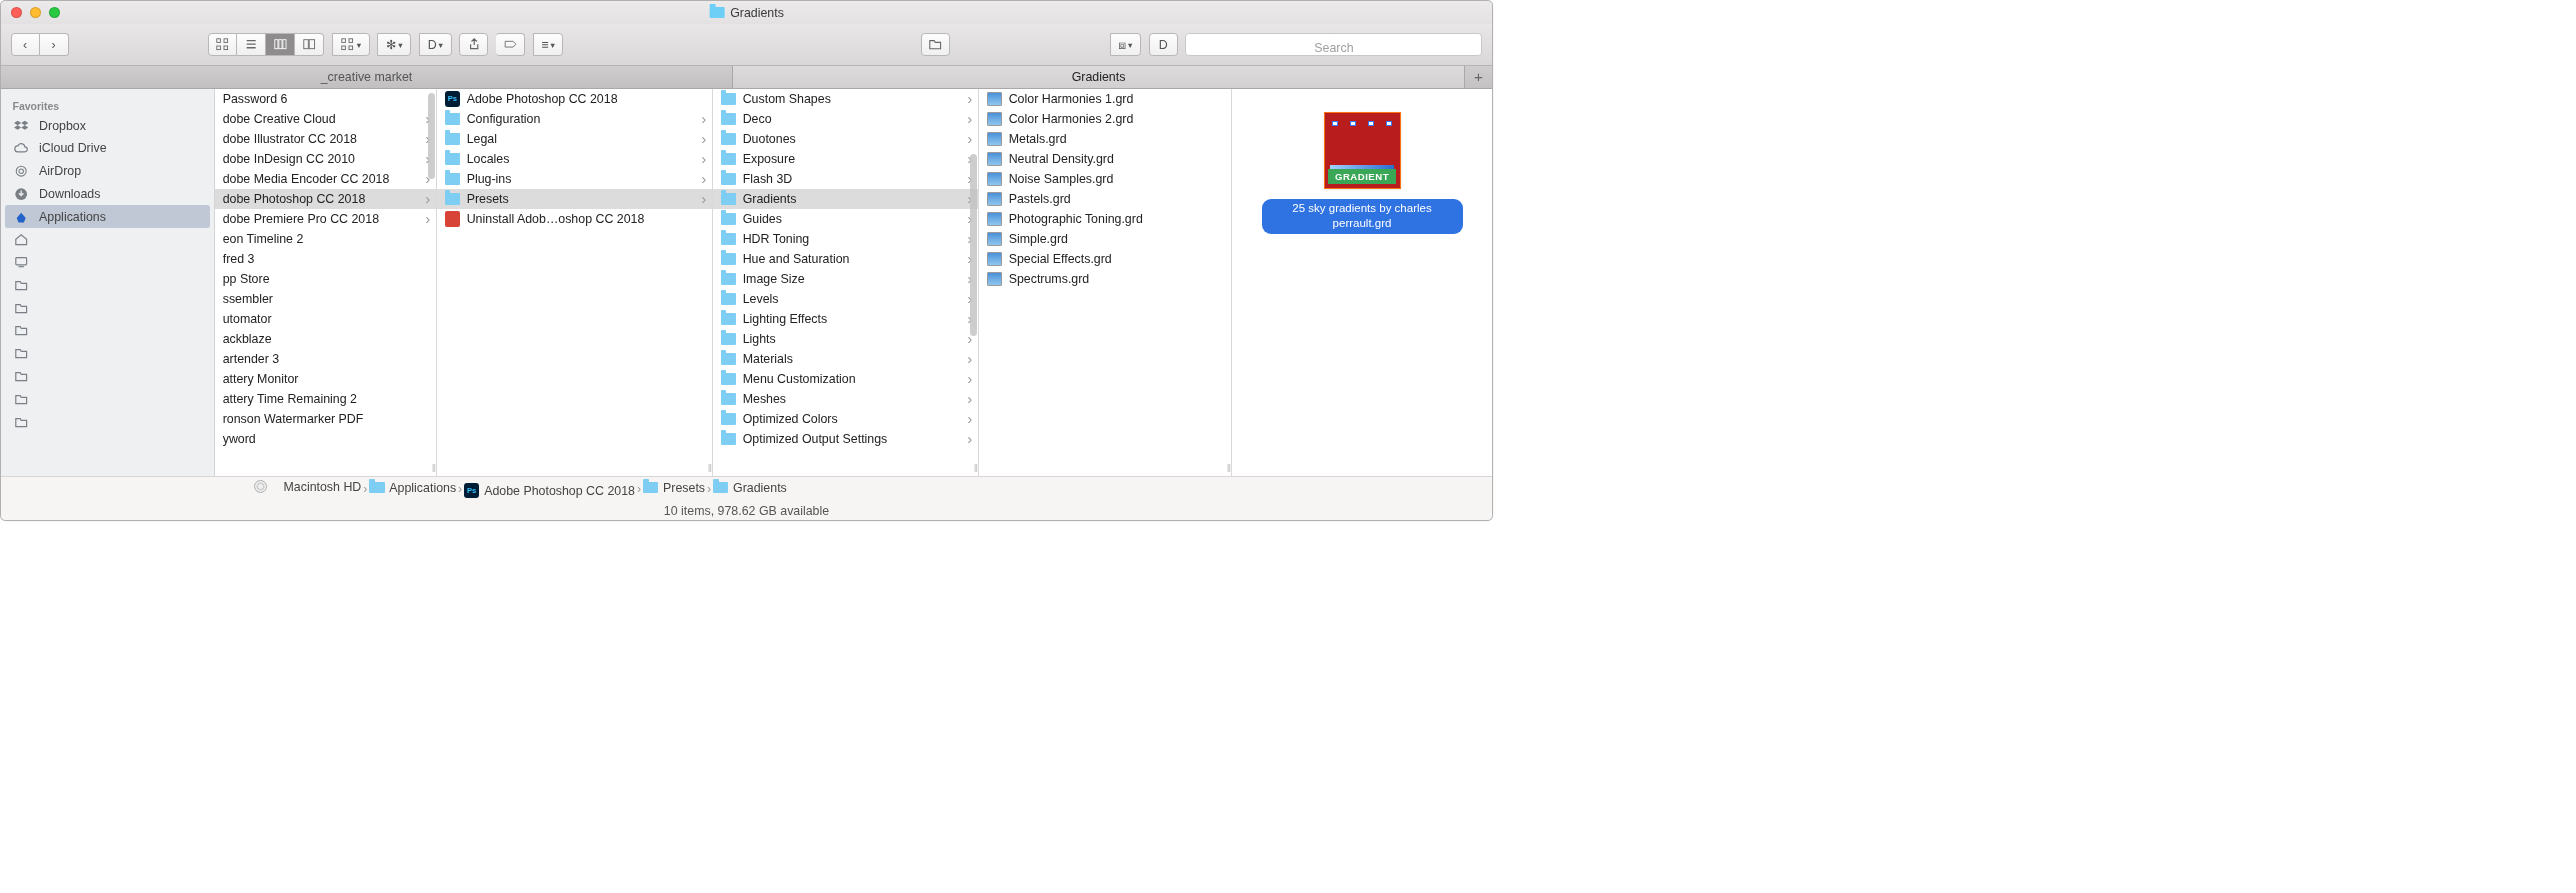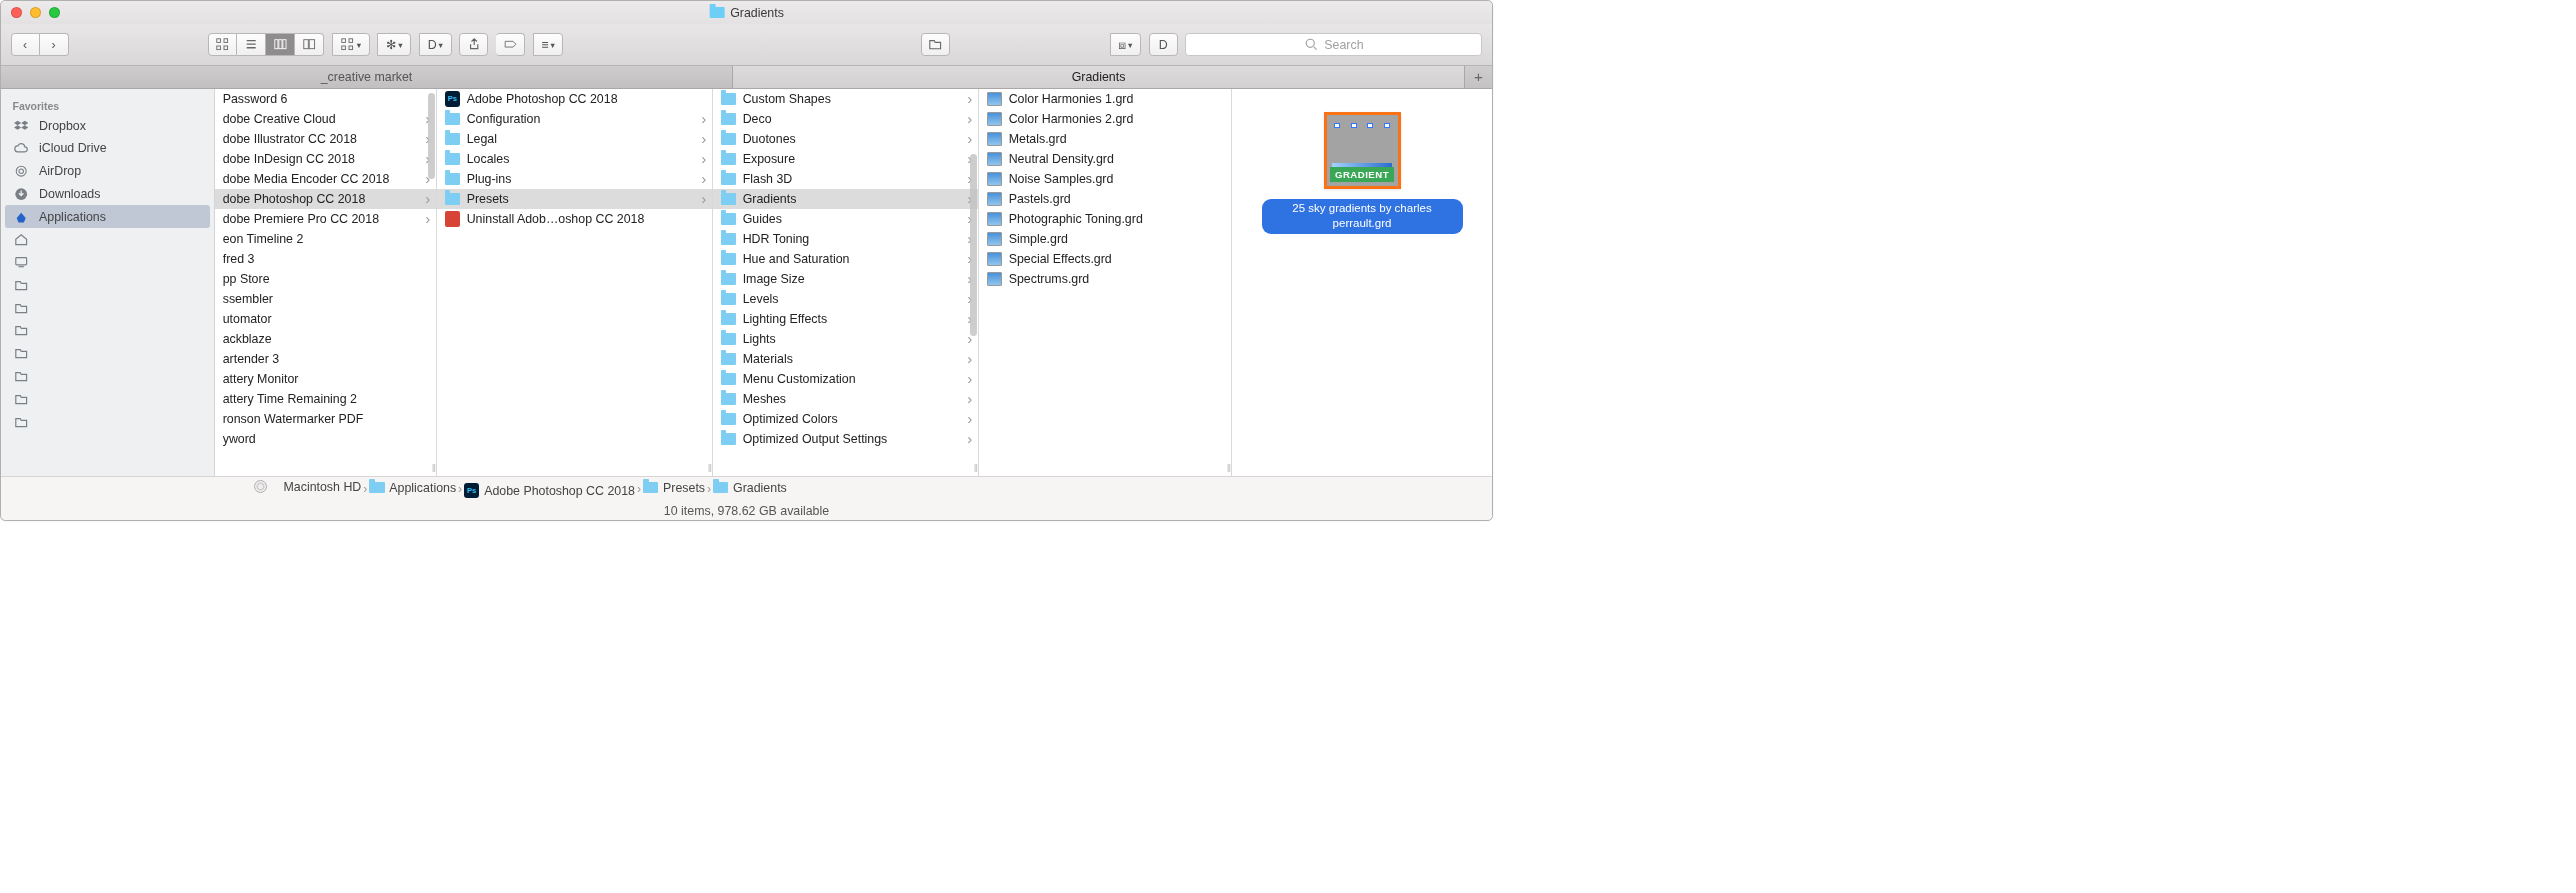--- a/index.html
+++ b/index.html
@@ -14,21 +14,21 @@
 .folder-mini::before { content:''; position:absolute; top:-2.9px; left:0; width:6.7px; height:2.9px; background:#6ecff6; border-radius:1px 1px 0 0; }
 .toolbar { height: 42px; background: linear-gradient(#e8e6e7,#d9d7d8); border-bottom:1px solid #b6b4b5; display:flex; align-items:center; padding:0 9.6px; gap:7.7px; }
 .tb-group { display:flex; }
 .tb-btn { height:23px; min-width:29px; border:1px solid #b8b6b7; background:linear-gradient(#fdfdfd,#f1f0f0); display:flex; align-items:center; justify-content:center; color:#555; font-size:12.4px; }
 .tb-btn + .tb-btn { border-left:none; }
 .tb-group .tb-btn:first-child { border-radius:3.8px 0 0 3.8px; }
 .tb-group .tb-btn:last-child { border-radius:0 3.8px 3.8px 0; }
 .tb-btn.single { border-radius:3.8px; }
 .tb-btn.active { background:#8e8c8d; color:#fff; }
 .spacer { flex:1; }
-.search { height:23px; width:297px; border:1px solid #c9c7c8; border-radius:3.8px; background:#fff; display:flex; align-items:center; justify-content:center; gap:5.7px; color:#a0a0a0; }
+.search { height:23px; width:297px; border:1px solid #c9c7c8; border-radius:3.8px; background:#fff; display:flex; align-items:center; justify-content:center; gap:5.7px; color:#a0a0a0;flex-direction:column; }
 .tabs { height:23px; background:linear-gradient(#cfcdce,#c4c2c3); display:flex; border-bottom:1px solid #a9a7a8; }
 .tab { flex:1; border-right:1px solid #a9a7a8; display:flex; align-items:center; justify-content:center; font-size:11.5px; color:#555; background:linear-gradient(#cfcdce,#c1bfc0); }
 .tab.active { background:linear-gradient(#dddbdc,#d2d0d1); color:#222; }
 .tab-add { width:27px; display:flex; align-items:center; justify-content:center; color:#666; font-size:15.3px; }
 .body { flex:1; display:flex; overflow:hidden; }
 .sidebar { width:214px; background:#eef0f1; border-right:1px solid #d5d4d4; overflow-y:auto; padding-top:5.7px; }
 .sb-head { font-size:10.5px; color:#8a8a8a; padding:5.7px 11.5px 1.9px; font-weight:600; }
 .sb-item { display:flex; align-items:center; gap:9.6px; padding:2.9px 11.5px; color:#444; }
 .sb-item.sel { background:#c0c8d6; border-radius:2.9px; margin:0 3.8px; padding-left:7.7px;}
 .sb-icon { width:17px; height:17px; display:flex; align-items:center; justify-content:center; color:#7a7f86; font-size:14.4px;}
@@ -43,21 +43,21 @@
 .row.dir { cursor:default; }
 .folder-ic { width:15.3px; height:11.5px; background:#7ecdf3; border-radius:1px; position:relative; flex-shrink:0; }
 .folder-ic::before{content:''; position:absolute; top:-2.9px; left:0; width:5.7px; height:2.9px; background:#7ecdf3; border-radius:1px 1px 0 0;}
 .grd-ic { width:15.3px; height:13.4px; background:linear-gradient(#4a90d9,#8fc6ef); border:1px solid #999; border-radius:1px; flex-shrink:0;}
 .ps-ic { width:15.3px; height:15.3px; background:#001d36; color:#36c2ff; font-size:7.7px; font-weight:700; display:flex; align-items:center; justify-content:center; border-radius:3px; flex-shrink:0;}
 .red-ic { width:15.3px; height:15.3px; background:#d84338; border-radius:1.9px; flex-shrink:0;}
 .scroll-thumb { position:absolute; right:1px; width:6.7px; background:#c0c0c0cc; border-radius:3.8px; }
 .col0 .scroll-thumb{ top:3.8px; height:86px;}
 .col2 .scroll-thumb{ top:65px; height:182px;}
 .resize { position:absolute; right:1.9px; bottom:1.9px; color:#bcbcbc; font-size:10.5px; letter-spacing:-1.9px; }
-.preview-icon { width:77px; height:77px; background:#a3a3a3; border:3px solid #f97316; display:flex; flex-direction:column; align-items:center; justify-content:flex-end; padding:5.7px; gap:3.8px; box-shadow:0 1px 2.9px rgba(0,0,0,.1); position:relative;}
+.preview-icon { width:77px; height:77px; background:#b91c1c; border:1px solid #f97316; display:flex; flex-direction:column; align-items:center; justify-content:flex-end; padding:5.7px; gap:3.8px; box-shadow:0 1px 2.9px rgba(0,0,0,.1); position:relative;}
 .preview-icon .dots { position:absolute; top:7.7px; left:7.7px; right:7.7px; display:flex; justify-content:space-between;}
 .preview-icon .dots span{ width:5.7px;height:5.7px;border:1px solid #3478f6; background:#fff;}
 .preview-icon .gbar { width:100%; height:17px; background:linear-gradient(90deg,#a3d2ff,#2a6dd0);}
 .preview-icon .label { position:absolute; bottom:3.8px; left:3.8px; right:3.8px; background:#3aa757; color:#fff; font-size:9.6px; font-weight:700; text-align:center; padding:1.9px 0; letter-spacing:0.5px;}
 .preview-name { margin-top:9.6px; background:#2f72e2; color:#fff; padding:2.9px 7.7px; border-radius:9px; font-size:11.5px; text-align:center; max-width:201px; line-height:1.3;}
 .pathbar { height:25px; border-top:1px solid #d7d5d6; background:#f7f5f4; display:flex; align-items:center; padding:0 13.4px; gap:5.7px; font-size:11.5px; color:#444; overflow:hidden;}
 .pathbar .sep { color:#9c9c9c; padding:0 1.9px; }
 .status { height:19px; background:#f7f5f4; border-top:0; display:flex; align-items:center; justify-content:center; font-size:10.5px; color:#555;}
 svg.ic { width:14.4px; height:14.4px; }
 .disk-ic{ width:13.4px;height:13.4px; border-radius:50%; background:radial-gradient(circle,#eee 30%,#bdbdbd 32%,#eee 60%); border:1px solid #b0b0b0; flex-shrink:0;}
@@ -305,21 +305,21 @@
           </div>
           <div class="row dir">
             <span class="lbl">dobe Creative Cloud</span>
             <span class="chev">›</span>
           </div>
           <div class="row dir">
             <span class="lbl">dobe Illustrator CC 2018</span>
             <span class="chev">›</span>
           </div>
           <div class="row dir">
-            <span class="lbl">dobe InDesign CC 2018</span>
+            <span class="lbl">dobe InDesign CC 2010</span>
             <span class="chev">›</span>
           </div>
           <div class="row dir">
             <span class="lbl">dobe Media Encoder CC 2018</span>
             <span class="chev">›</span>
           </div>
           <div class="row dir sel">
             <span class="lbl">dobe Photoshop CC 2018</span>
             <span class="chev">›</span>
           </div>

